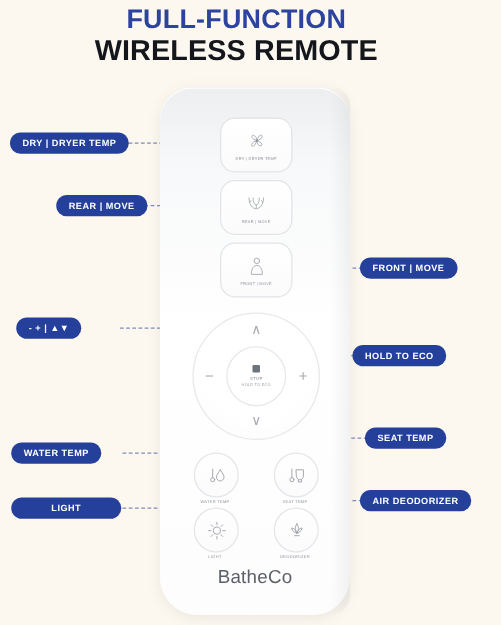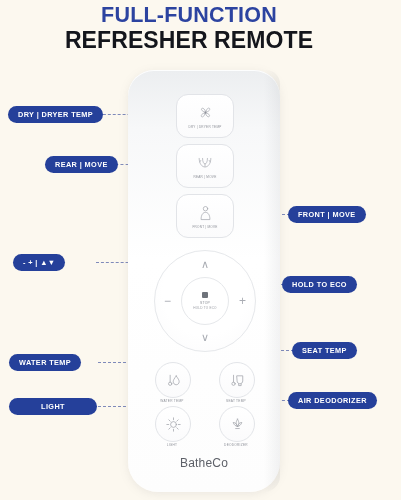--- a/index.html
+++ b/index.html
@@ -160,21 +160,21 @@
   #cap-water { left: 14px;  top: 329px; }
   #cap-seat  { left: 78px;  top: 329px; }
   #cap-light { left: 14px;  top: 373px; }
   #cap-deo   { left: 78px;  top: 373px; }
 
   .brand {
     position: absolute;
     left: 0; bottom: 22px;
     width: 152px;
     text-align: center;
-    font-size: 12px;
+    font-size: 15px;
     color: #5d6068;
     letter-spacing: .2px;
   }
 
   
   .pill {
     position: absolute;
     height: 17px;
     background: #25409a;
     border-radius: 9px;
@@ -203,21 +203,21 @@
     border-radius: 1px;
   }
 
   .svg-ico { display: block; }
 </style>
 </head>
 <body>
 
 <div class="heading">
   <span class="line1">FULL-FUNCTION</span>
-  <span class="line2">REFRESHER REMOTE</span>
+  <span class="line2">WIRELESS REMOTE</span>
 </div>
 
 <div class="lead" style="left:98px;  top:114px; width:62px;"></div>
 <div class="dot" style="left:159px; top:113px;"></div>
 
 <div class="lead" style="left:110px; top:164px; width:50px;"></div>
 <div class="dot" style="left:159px; top:163px;"></div>
 
 <div class="lead" style="left:232px; top:214px; width:58px;"></div>
 <div class="dot" style="left:230px; top:213px;"></div>

